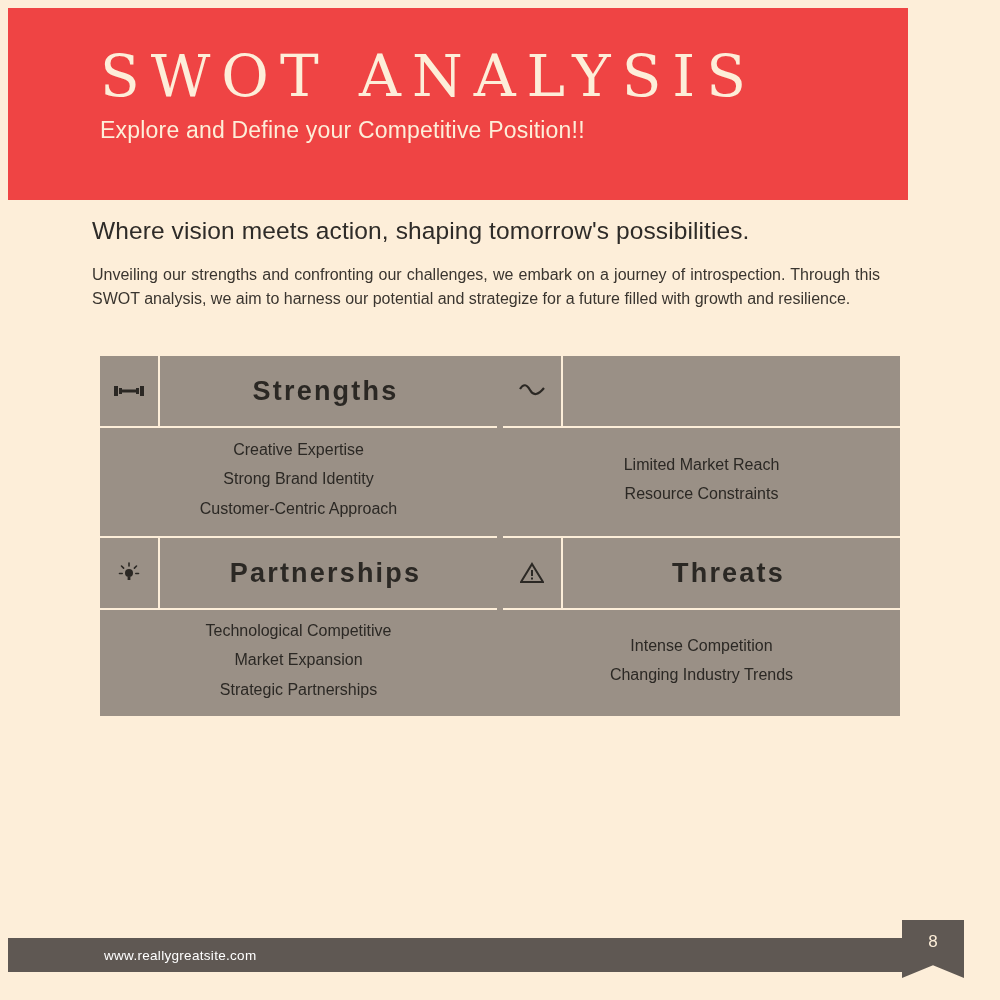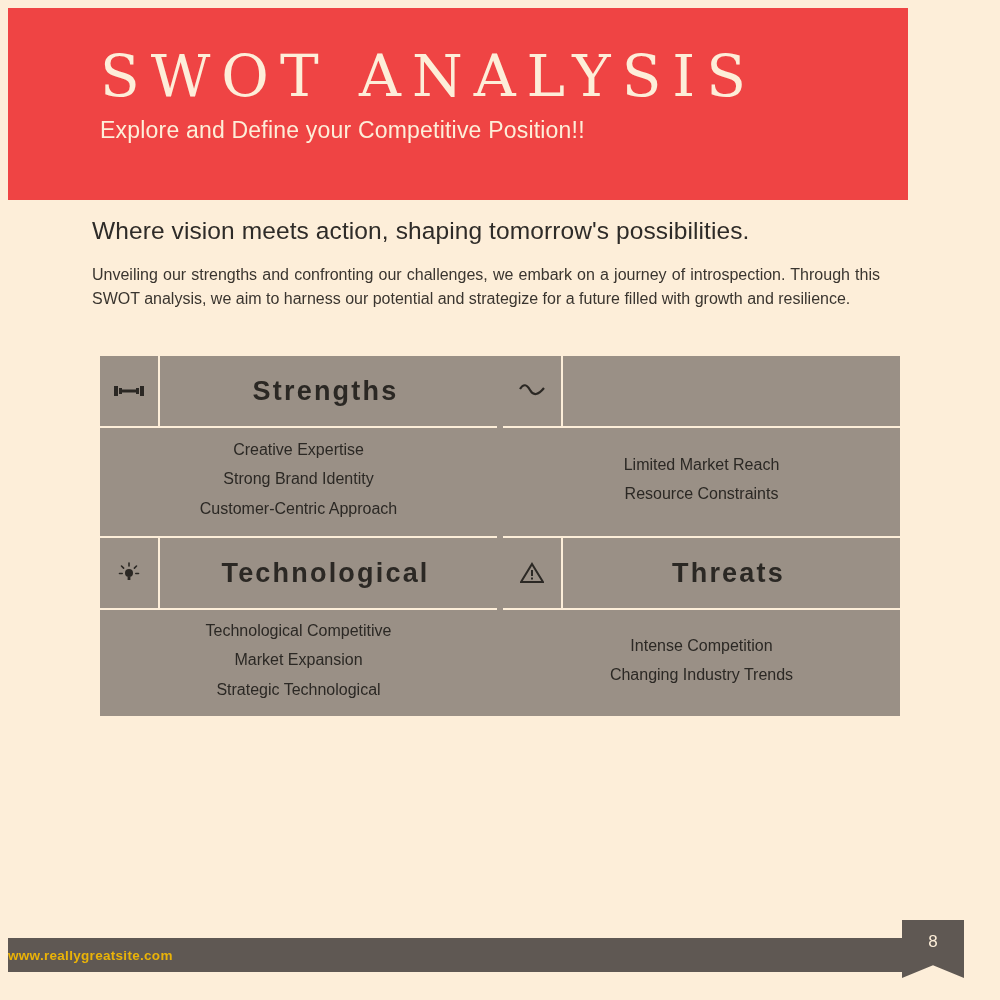--- a/index.html
+++ b/index.html
@@ -171,23 +171,24 @@
     left: 0;
     top: 0;
     width: 908px;
     height: 34px;
     background: #5f5853;
     display: flex;
     align-items: center;
   }
 
   .footer-url {
-    color: #eab308;
+    margin-left: 96px;
+    color: #ffffff;
     font-size: 13.5px;
-    font-weight: bold;
+    font-weight: normal;
     letter-spacing: 0.3px;
   }
 
   .page-tag {
     position: absolute;
     right: 28px;
     top: -18px;
     width: 62px;
     height: 58px;
     background: #5f5853;
@@ -261,26 +262,26 @@
               <rect x="10.6" y="16" width="2.8" height="3" fill="#2b2824"></rect>
               <g stroke="#2b2824" stroke-width="1.6" stroke-linecap="round">
                 <line x1="12" y1="2" x2="12" y2="5"></line>
                 <line x1="4.5" y1="5" x2="6.6" y2="7.1"></line>
                 <line x1="19.5" y1="5" x2="17.4" y2="7.1"></line>
                 <line x1="2.5" y1="12.5" x2="5.2" y2="12.5"></line>
                 <line x1="21.5" y1="12.5" x2="18.8" y2="12.5"></line>
               </g>
             </svg>
           </div>
-          <div class="quad-title">Technological</div>
+          <div class="quad-title">Partnerships</div>
         </div>
         <div class="quad-body">
           <div class="quad-item">Technological Competitive</div>
           <div class="quad-item">Market Expansion</div>
-          <div class="quad-item">Strategic Technological</div>
+          <div class="quad-item">Strategic Partnerships</div>
         </div>
       </div>
 
       <div class="quad row2">
         <div class="quad-head">
           <div class="quad-icon">
             <svg width="24" height="22" viewBox="0 0 24 22" aria-hidden="true">
               <path d="M12 2 L23 20 L1 20 Z" fill="none" stroke="#2b2824" stroke-width="2"></path>
               <rect x="11" y="8" width="2" height="6" fill="#2b2824"></rect>
               <rect x="11" y="15.5" width="2" height="2" fill="#2b2824"></rect>

